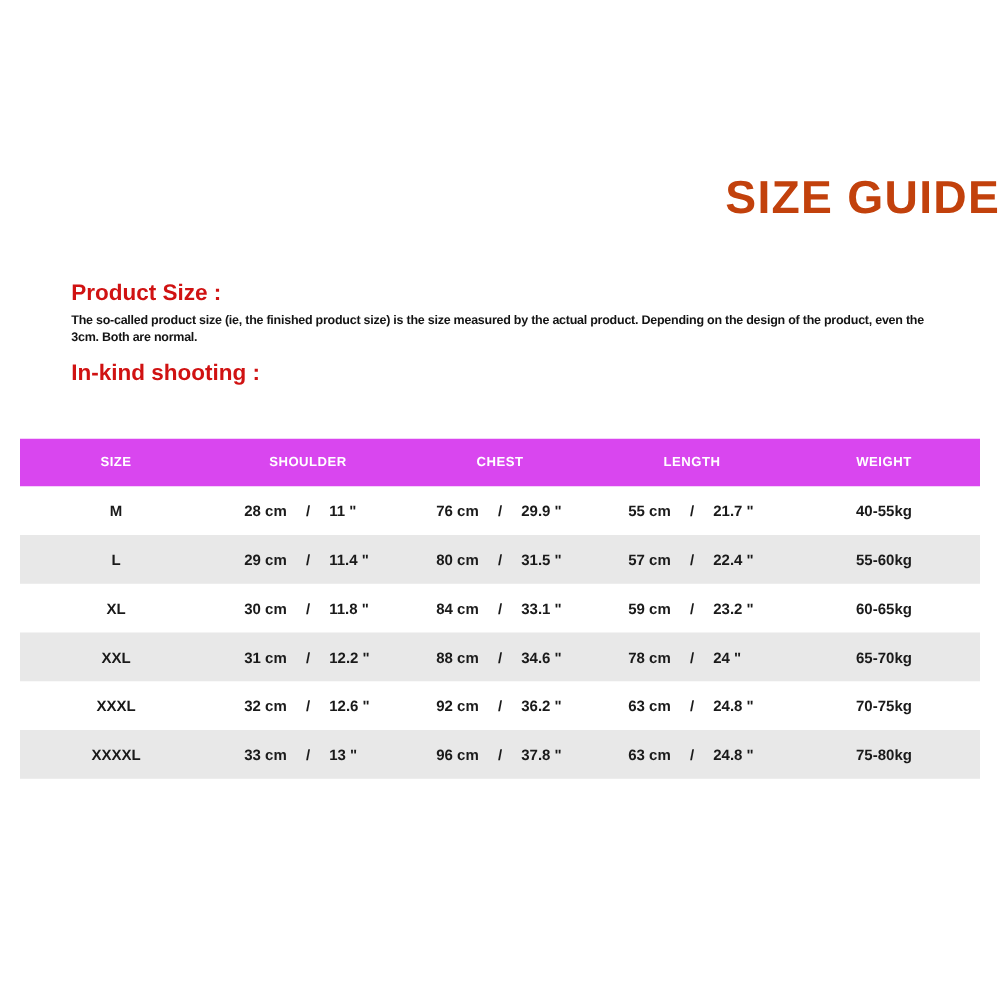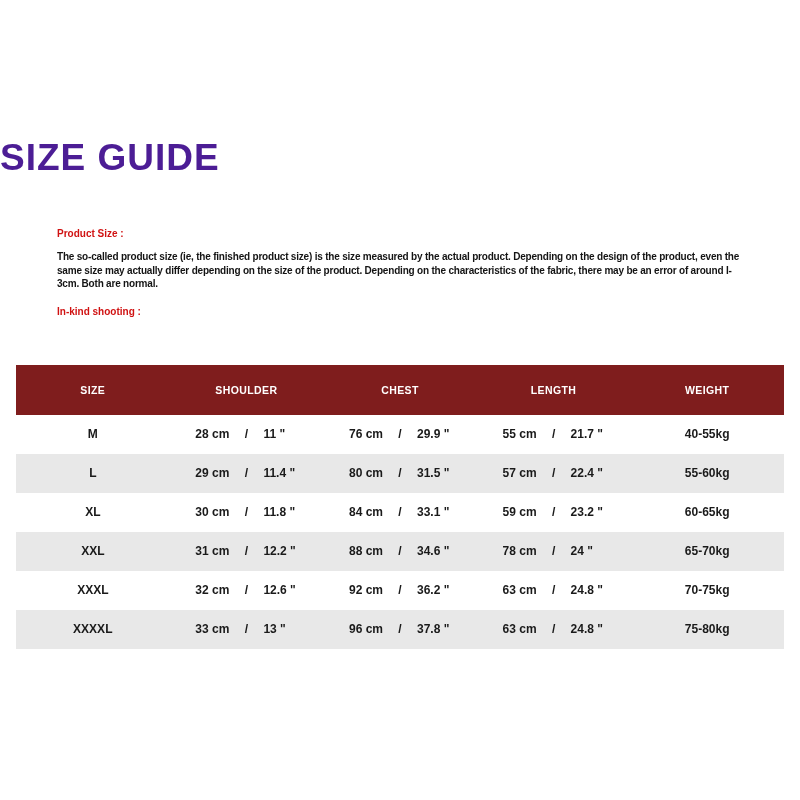--- a/index.html
+++ b/index.html
@@ -5,34 +5,34 @@
   * { box-sizing: border-box; margin: 0; padding: 0; }
   html, body { width: 800px; height: 800px; }
   body {
     background: #ffffff;
     font-family: "Liberation Sans", sans-serif;
     overflow: hidden;
     position: relative;
   }
   .page-title {
     margin-top: 136px;
-    text-align: left;
+    text-align: right;
     font-size: 37px;
     font-weight: bold;
     letter-spacing: 1px;
-    color: #4c1d95;
+    color: #c2410c;
     line-height: 43px;
   }
   .content {
     margin-left: 57px;
     margin-right: 50px;
   }
   .section-heading {
     color: #d01212;
-    font-size: 10px;
+    font-size: 18px;
     font-weight: bold;
     line-height: 18px;
   }
   .heading-1 { margin-top: 46px; }
   .heading-2 { margin-top: 12px; }
   .para {
     font-size: 10px;
     font-weight: bold;
     color: #141414;
     line-height: 13.5px;
@@ -41,22 +41,22 @@
   .para-1 { margin-top: 7px; }
   .para-2 { margin-top: 10px; }
   .para .line { white-space: nowrap; }
 
   .size-table {
     margin: 44px 16px 0 16px;
   }
   .thead {
     display: flex;
     align-items: center;
-    height: 50px;
-    background: #7f1d1d;
+    height: 38px;
+    background: #d946ef;
     color: #ffffff;
     font-size: 10.5px;
     font-weight: bold;
     letter-spacing: 0.4px;
   }
   .tbody .tr {
     display: flex;
     align-items: center;
     height: 39px;
     font-size: 12px;
@@ -80,21 +80,20 @@
 </style>
 </head>
 <body>
 
 <h1 class="page-title">SIZE GUIDE</h1>
 
 <div class="content">
   <div class="section-heading heading-1">Product Size :</div>
   <div class="para para-1">
     <div class="line">The so-called product size (ie, the finished product size) is the size measured by the actual product. Depending on the design of the product, even the</div>
-    <div class="line">same size may actually differ depending on the size of the product. Depending on the characteristics of the fabric, there may be an error of around I-</div>
     <div class="line">3cm. Both are normal.</div>
   </div>
 
   <div class="section-heading heading-2">In-kind shooting :</div>
   <div class="para para-2">
   </div>
 </div>
 
 <div class="size-table">
   <div class="thead">

